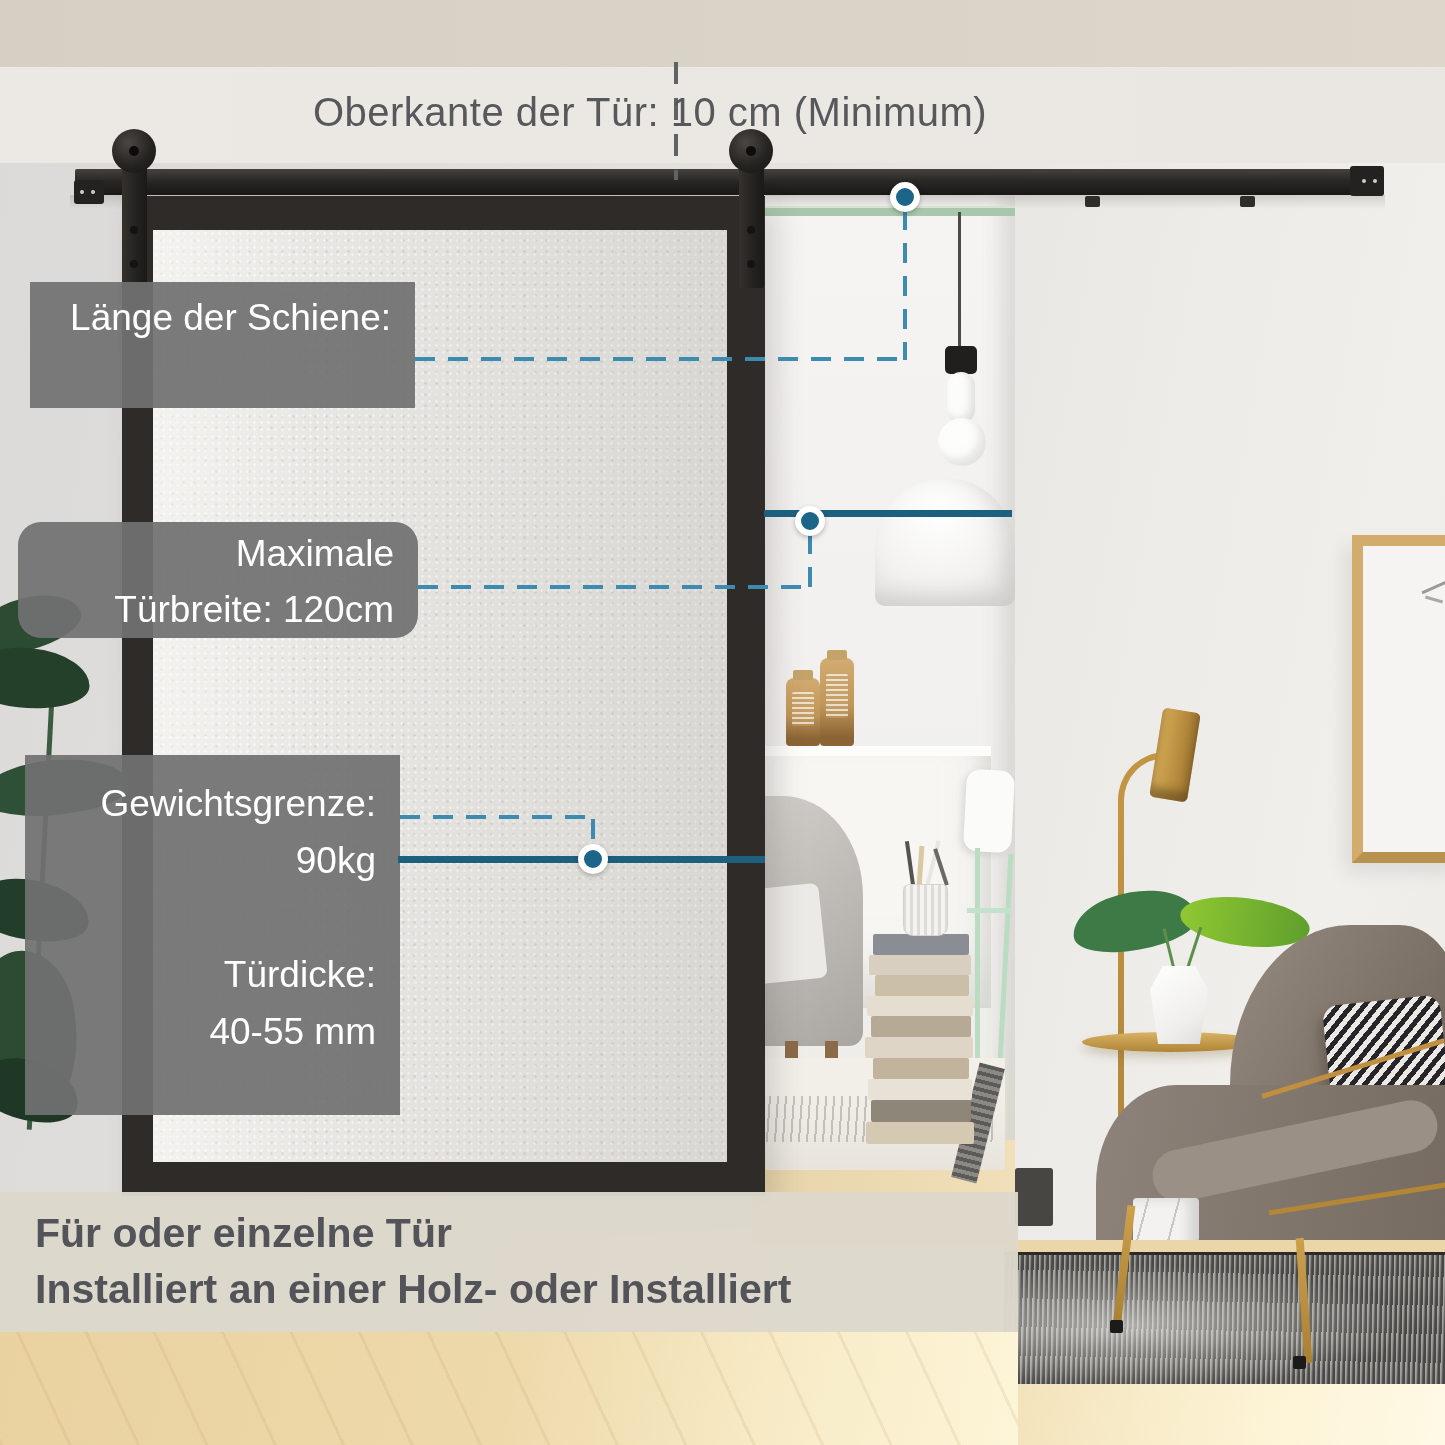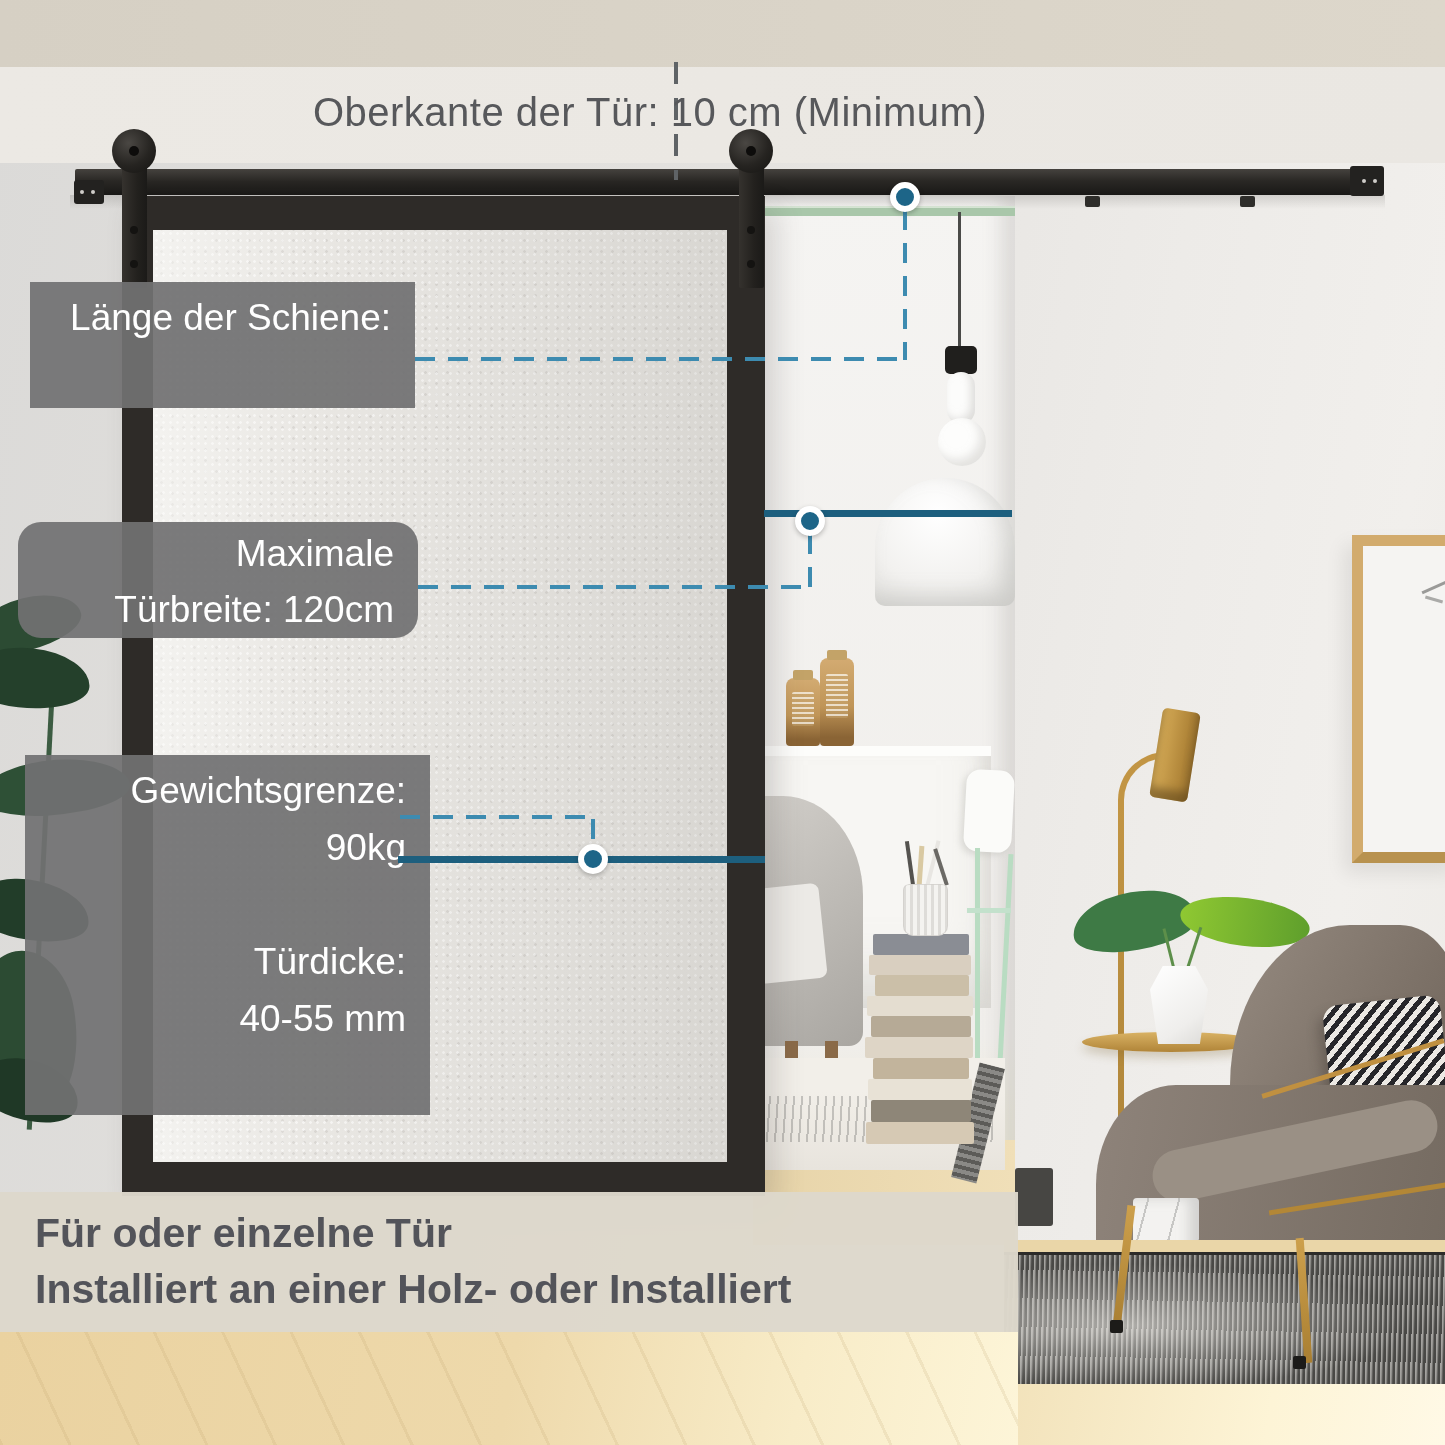--- a/index.html
+++ b/index.html
@@ -203,21 +203,21 @@
 
   <div class="abs gbox" style="left:18px;top:522px;width:400px;height:116px;padding-top:4px;border-radius:23px;">
     <div>Maximale</div>
     <div>Türbreite: 120cm</div>
   </div>
   <div class="abs solidL" style="left:764px;top:510px;width:248px;"></div>
   <div class="abs dashV" style="left:808px;top:534px;height:54px;"></div>
   <div class="abs dashH" style="left:418px;top:585px;width:392px;"></div>
   <div class="abs dot" style="left:795px;top:506px;"></div>
 
-  <div class="abs gbox" style="left:25px;top:755px;width:405px;height:360px;padding-top:7px;line-height:57px;">
+  <div class="abs gbox" style="left:25px;top:755px;width:375px;height:360px;padding-top:20px;line-height:57px;">
     <div>Gewichtsgrenze:</div>
     <div>90kg</div>
     <div style="height:57px;"></div>
     <div>Türdicke:</div>
     <div>40-55 mm</div>
   </div>
   <div class="abs dashH" style="left:400px;top:815px;width:194px;"></div>
   <div class="abs dashV" style="left:591px;top:819px;height:30px;"></div>
   <div class="abs solidL" style="left:398px;top:856px;width:367px;"></div>
   <div class="abs dot" style="left:578px;top:844px;"></div>

